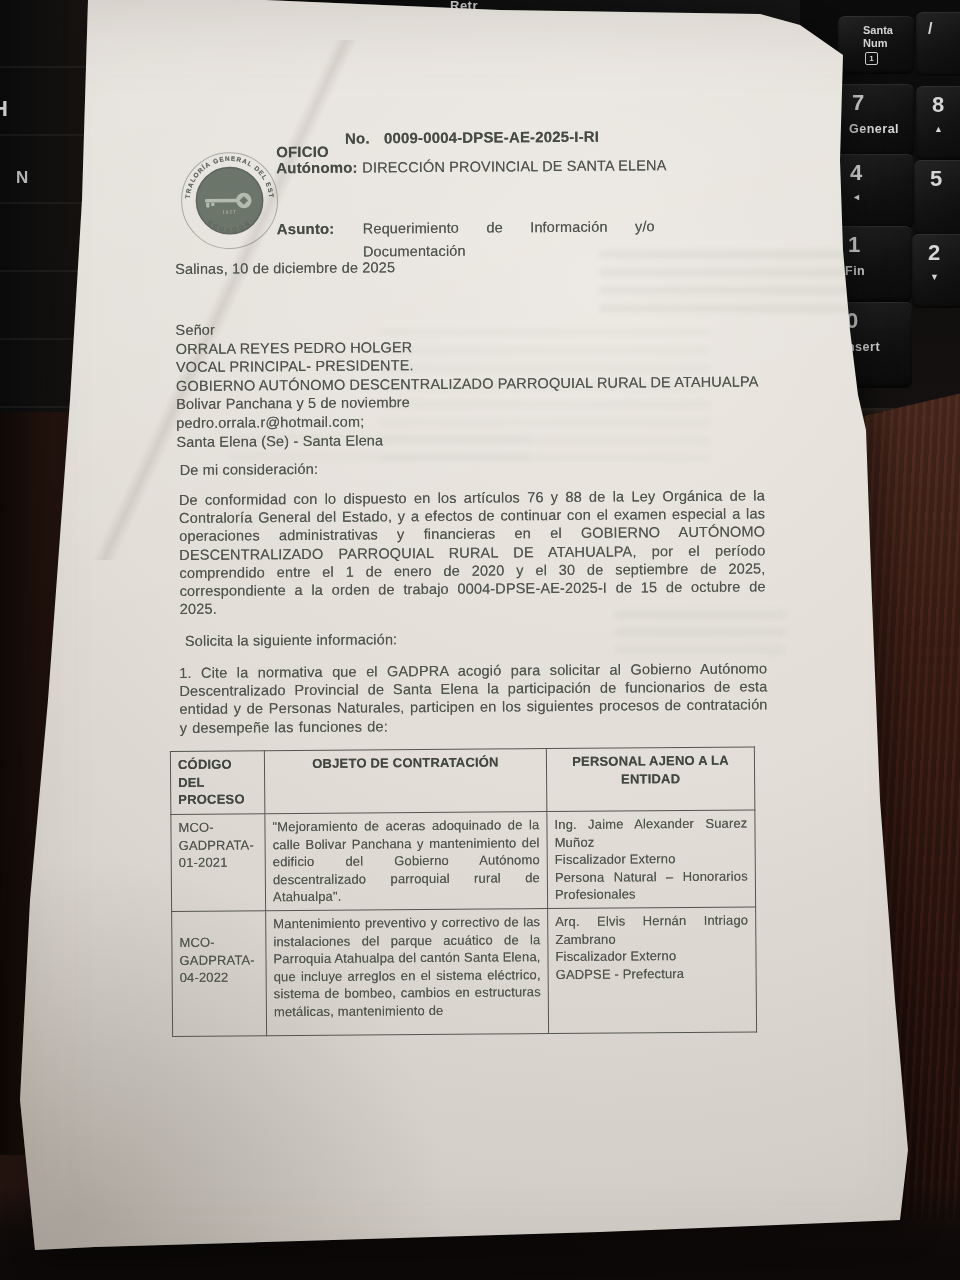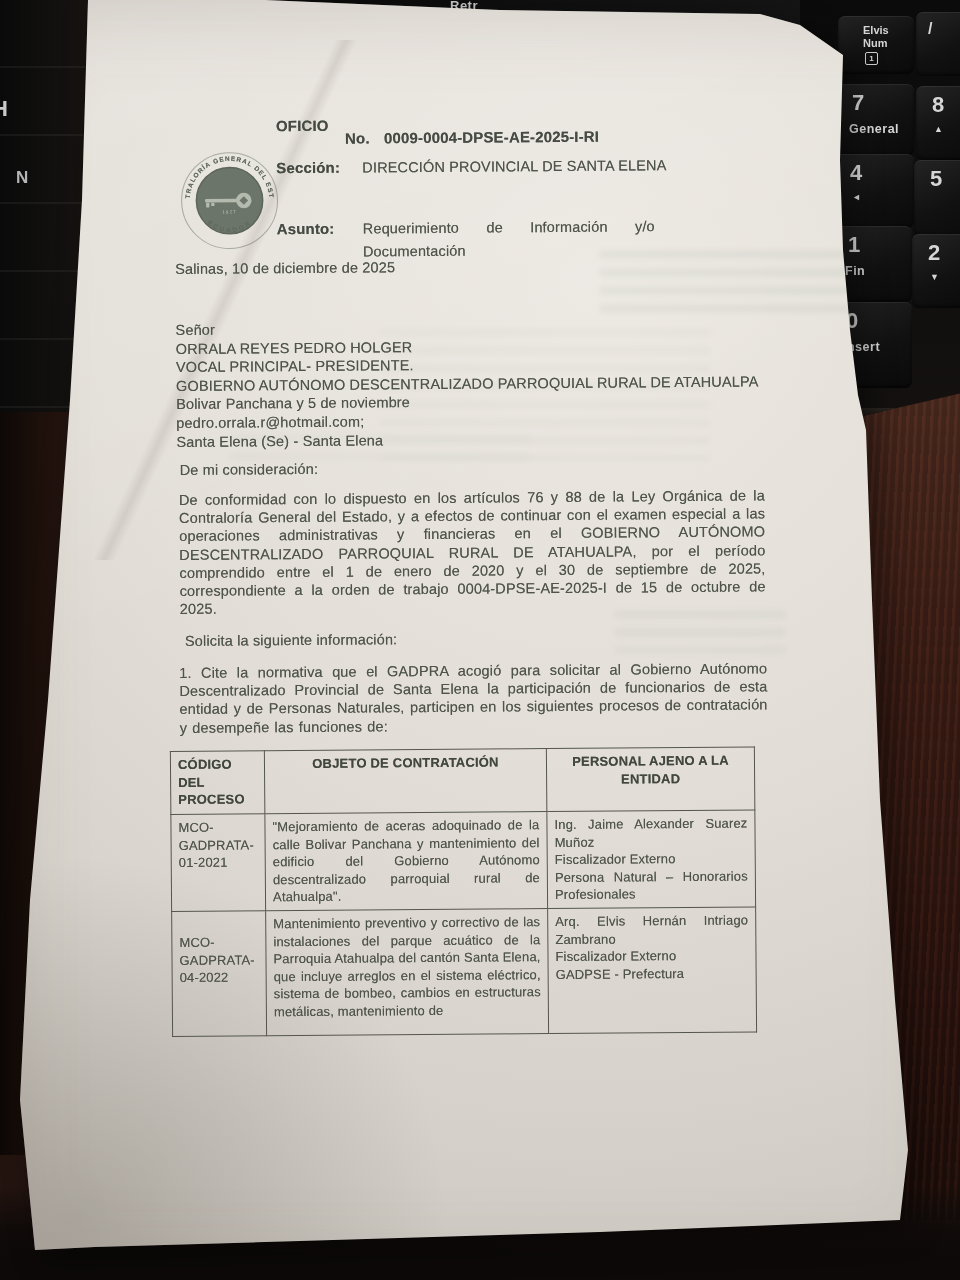--- a/index.html
+++ b/index.html
@@ -129,21 +129,21 @@
 
 <div class="kb-left">
   <span class="lk-h">H</span>
   <span class="lk-n">N</span>
 </div>
 <div class="kb-top">
   <span class="retr">Retr</span>
 </div>
 <div class="numpad">
   <div class="key bloq">
-    <span class="bl">Elvis</span>
+    <span class="bl">Santa</span>
     <span class="bl2">Num</span>
     <span class="icon1">1</span>
   </div>
   <div class="key slash">
     <span class="num">/</span>
   </div>
   <div class="key k7">
     <span class="num">7</span>
     <span class="sub">General</span>
   </div>
@@ -199,25 +199,25 @@
       <g fill="#adb4a8">
         <rect x="26" y="48.2" width="34" height="3.6" rx="1.2"></rect>
         <rect x="27" y="52" width="3.2" height="4.5" rx="0.6"></rect>
         <rect x="32" y="52" width="3.2" height="3.2" rx="0.6"></rect>
         <circle cx="64" cy="50" r="7.6"></circle>
       </g>
       <rect x="61" y="47" width="6" height="6" fill="#5b665b" transform="rotate(45 64 50)"></rect>
       <text x="50" y="62.5" font-size="4.2" fill="#c6ccbf" text-anchor="middle" letter-spacing="1.2">1927</text>
     </svg>
 
-    <span class="abs b meta-label" style="left:280px;top:118px;">OFICIO</span>
+    <span class="abs b meta-label" style="left:280px;top:144px;">OFICIO</span>
     <span class="abs b meta-label" style="left:349px;top:131px;text-align:center;">No.</span>
     <span class="abs b meta-label" style="left:388px;top:131px;">0009-0004-DPSE-AE-2025-I-RI</span>
 
-    <span class="abs b meta-label" style="left:280px;top:160px;">Sección:</span>
+    <span class="abs b meta-label" style="left:280px;top:160px;">Autónomo:</span>
     <span class="abs" style="left:366px;top:161px;white-space:nowrap;">DIRECCIÓN PROVINCIAL DE SANTA ELENA</span>
 
     <span class="abs b meta-label" style="left:280px;top:221px;text-align:right;">Asunto:</span>
     <div class="abs asunto-value" style="left:366px;top:219px;">Requerimiento de Información y/o Documentación</div>
 
     <span class="abs" style="left:178px;top:261px;">Salinas, 10 de diciembre de 2025</span>
 
     <div class="abs addr" style="left:178px;top:321px;">
       <div>Señor</div>
       <div>ORRALA REYES PEDRO HOLGER</div>

